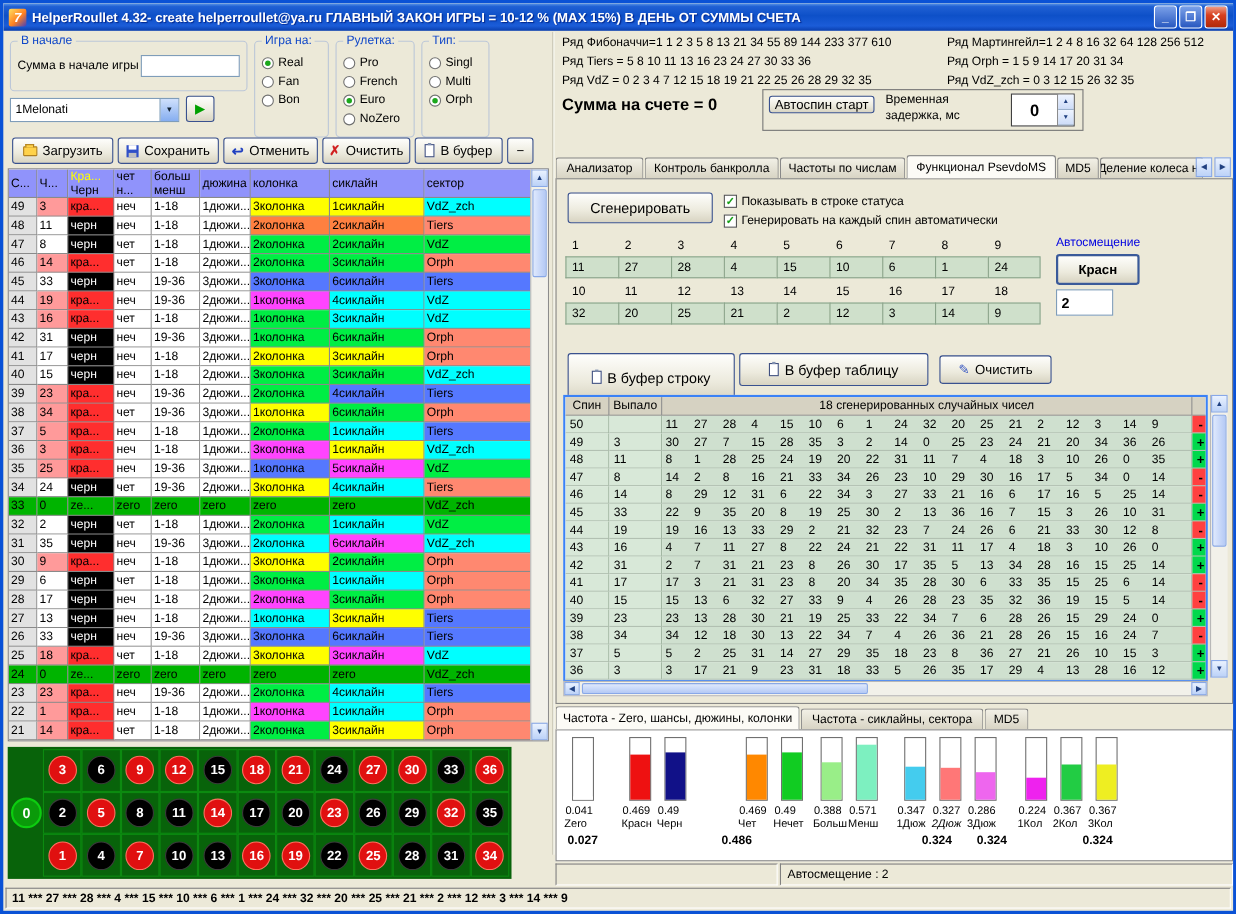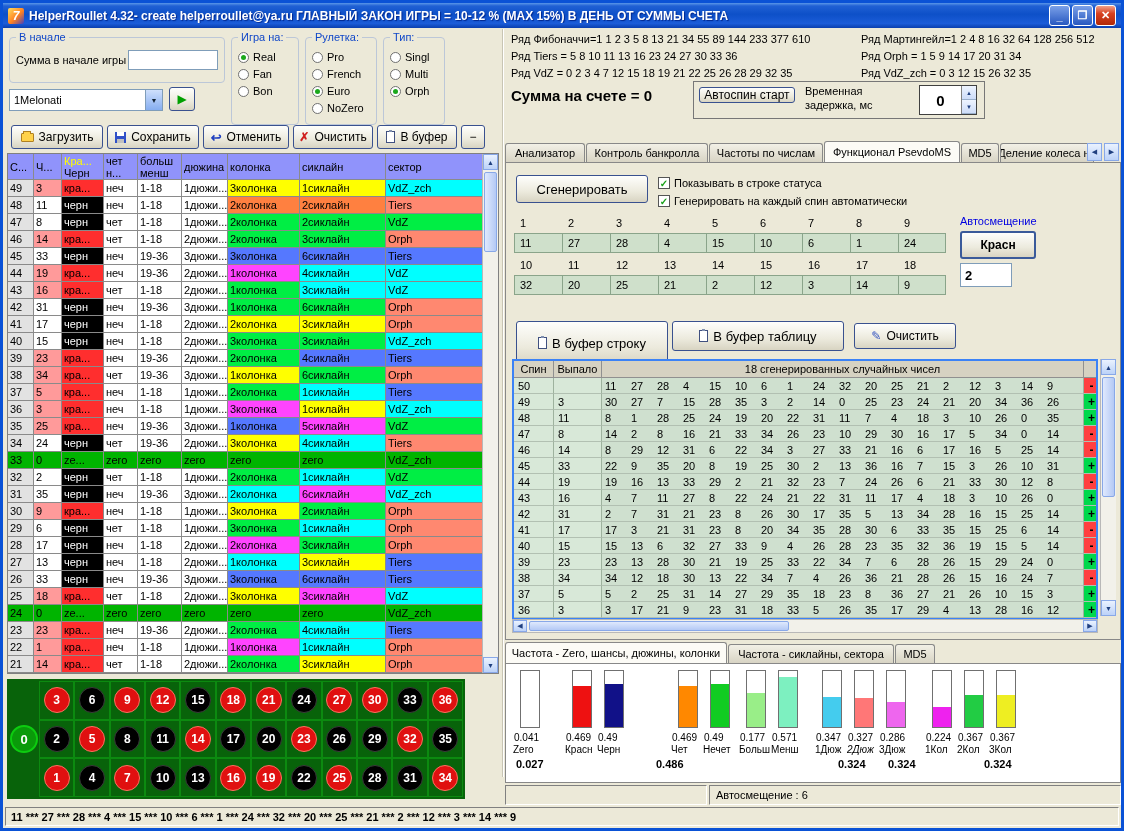--- a/index.html
+++ b/index.html
@@ -1239,21 +1239,21 @@
       <div class="gvalue" style="left: 166px;">0.469</div>
       <div class="glabel" style="left: 165px;">Чет</div>
       <div class="gauge" style="left: 204px;">
         <div class="gfill" style="height: 76%; background: rgb(17, 204, 34);"></div>
       </div>
       <div class="gvalue" style="left: 198px;">0.49</div>
       <div class="glabel" style="left: 197px;">Нечет</div>
       <div class="gauge" style="left: 240px;">
         <div class="gfill" style="height: 60%; background: rgb(153, 238, 136);"></div>
       </div>
-      <div class="gvalue" style="left: 234px;">0.177</div>
+      <div class="gvalue" style="left: 234px;">0.388</div>
       <div class="glabel" style="left: 233px;">Больш</div>
       <div class="gauge" style="left: 272px;">
         <div class="gfill" style="height: 89%; background: rgb(125, 240, 192);"></div>
       </div>
       <div class="gvalue" style="left: 266px;">0.571</div>
       <div class="glabel" style="left: 265px;">Менш</div>
       <div class="gauge" style="left: 316px;">
         <div class="gfill" style="height: 54%; background: rgb(68, 204, 238);"></div>
       </div>
       <div class="gvalue" style="left: 310px;">0.347</div>
@@ -1285,19 +1285,19 @@
       <div class="glabel" style="left: 483px;">3Кол</div>
       <div class="gbold" style="left: 10px;">0.027</div>
       <div class="gbold" style="left: 150px;">0.486</div>
       <div class="gbold" style="left: 332px;">0.324</div>
       <div class="gbold" style="left: 382px;">0.324</div>
       <div class="gbold" style="left: 478px;">0.324</div>
     </div>
 
   <div class="sunken" style="left:502px;top:782px;width:202px;height:20px"></div>
   <div class="sunken" style="left:706px;top:782px;width:412px;height:20px">
-    <span>Автосмещение : 6</span>
+    <span>Автосмещение : 2</span>
   </div>
 
   <div class="statusbar">
     <span>11 *** 27 *** 28 *** 4 *** 15 *** 10 *** 6 *** 1 *** 24 *** 32 *** 20 *** 25 *** 21 *** 2 *** 12 *** 3 *** 14 *** 9</span>
   </div>
 </div>
 
 </body></html>

